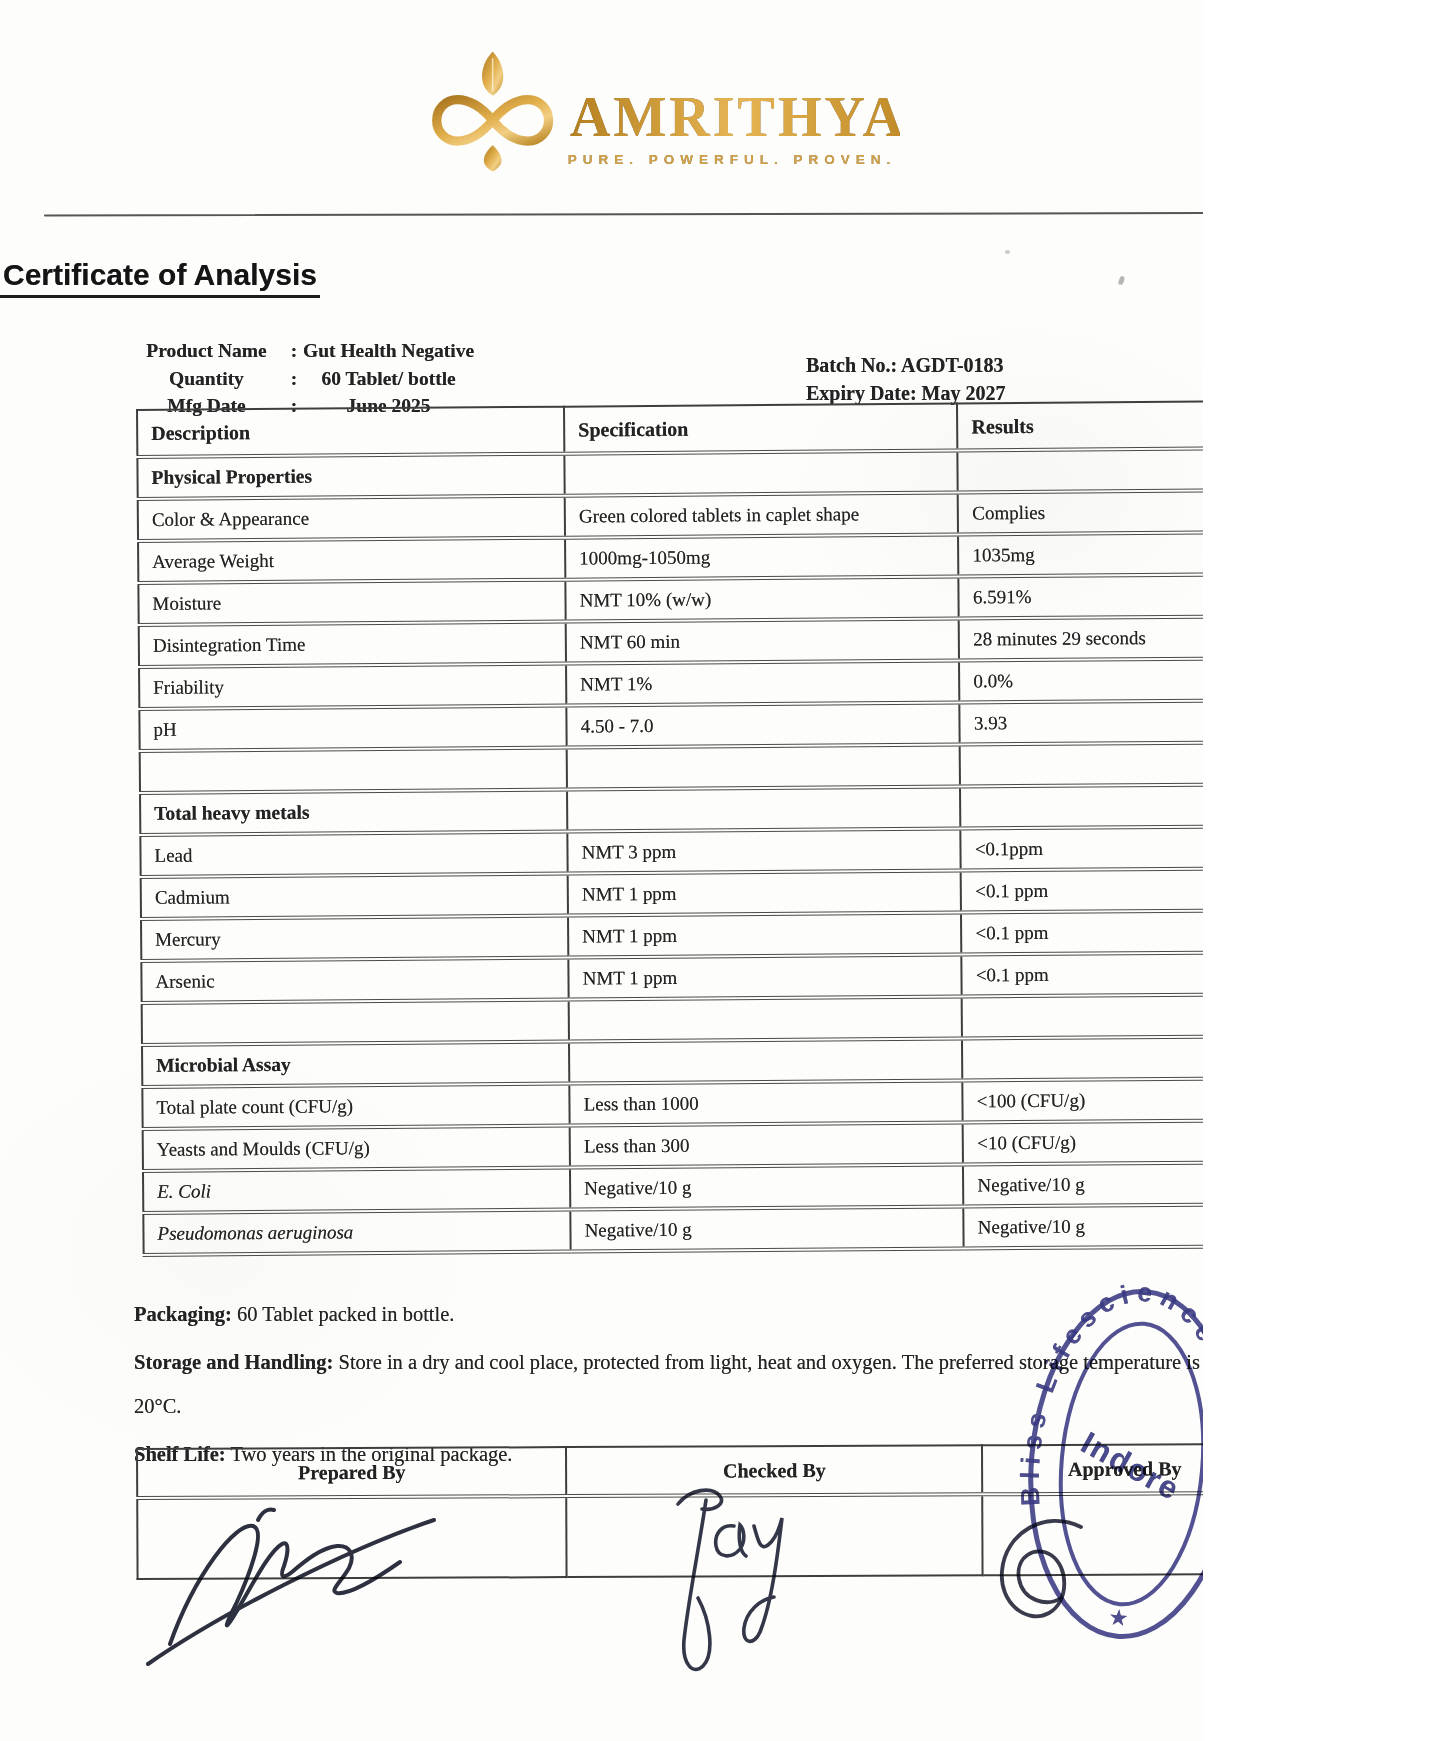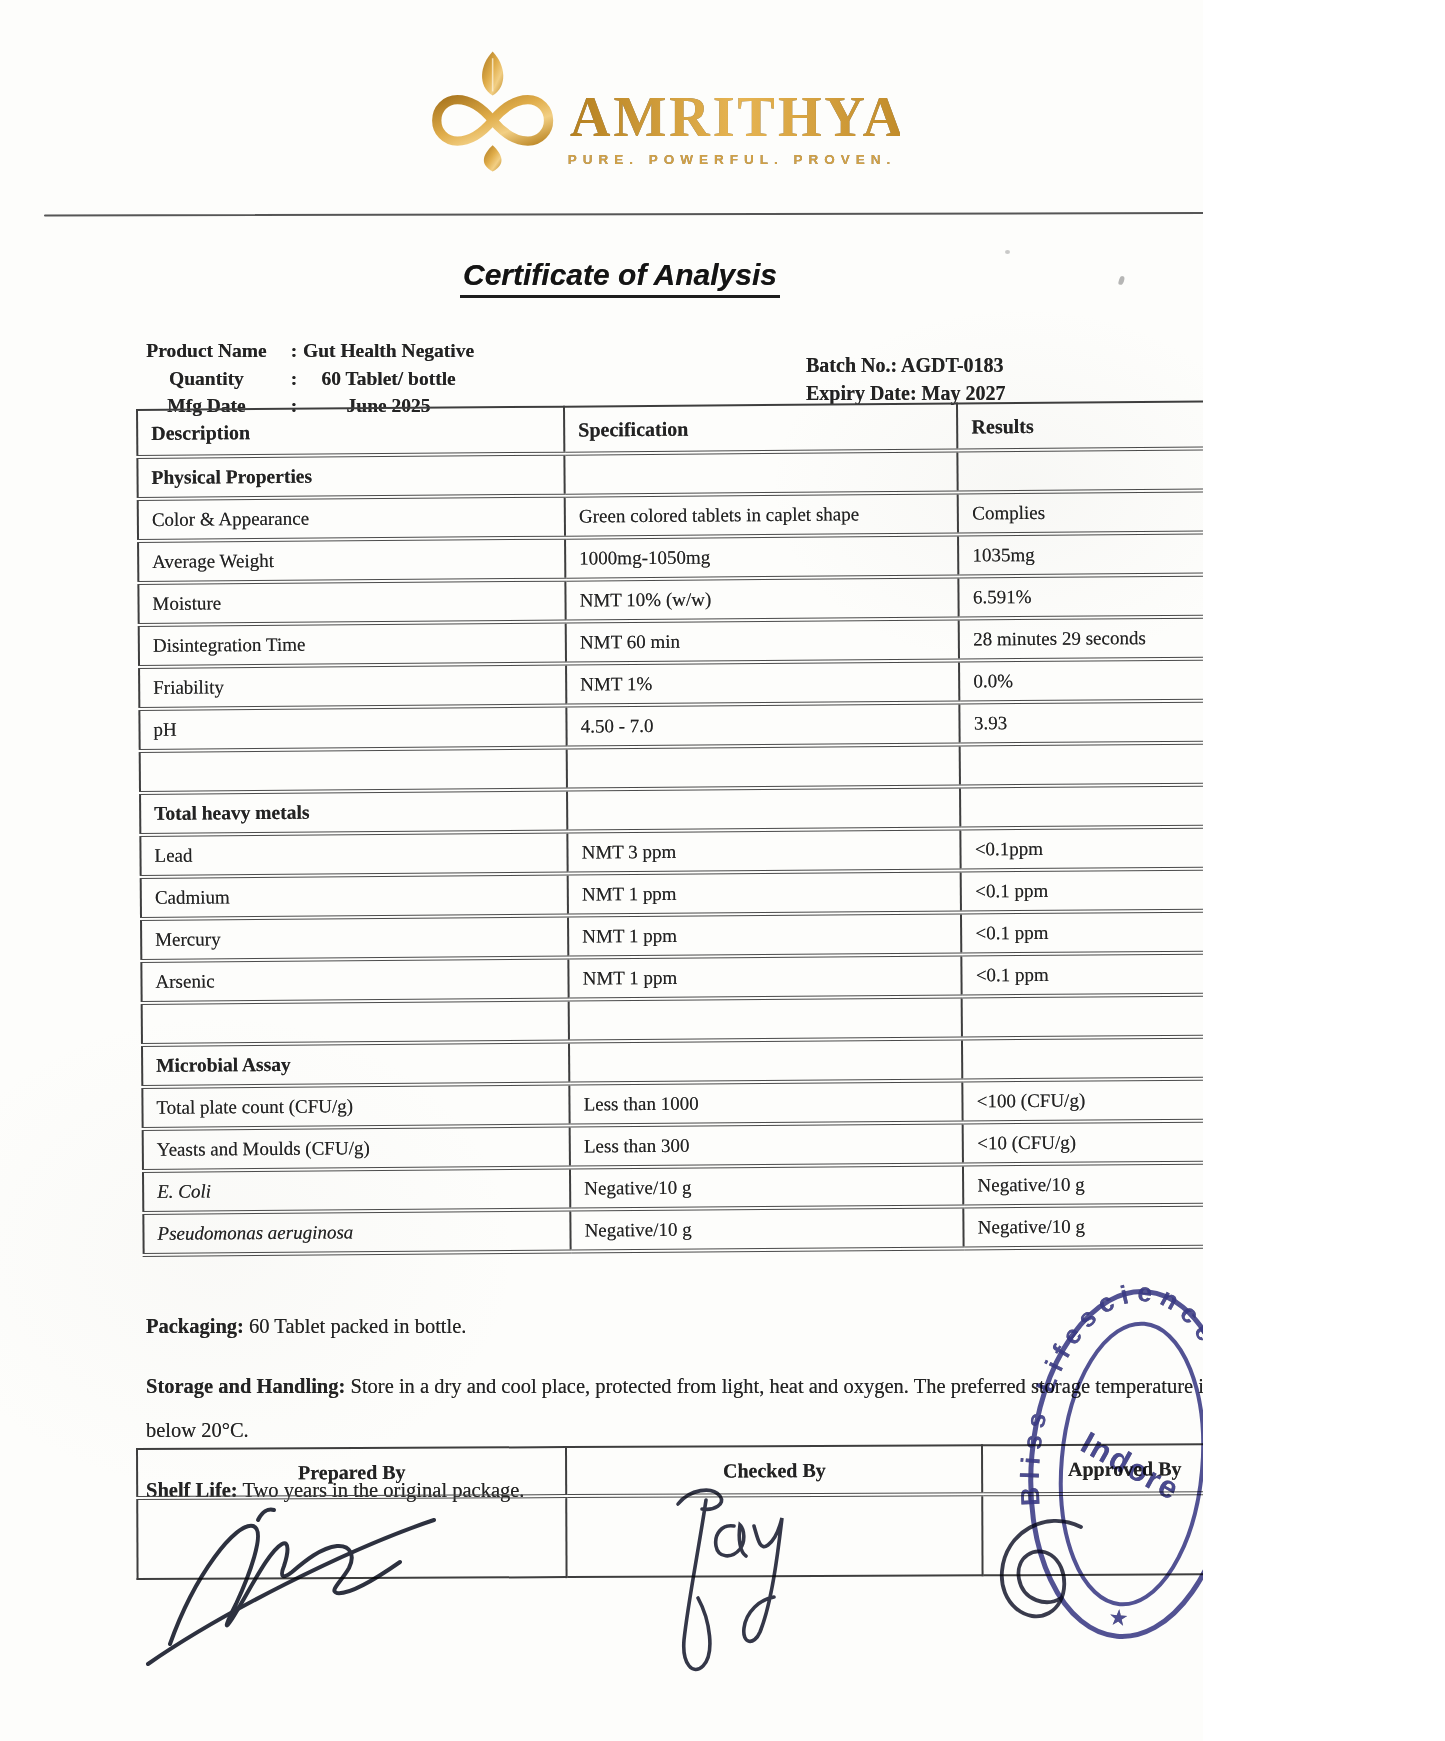--- a/index.html
+++ b/index.html
@@ -17,41 +17,41 @@
   
   .logo{position:absolute;top:48px;left:420px;width:480px;height:130px;}
   .logo text.wm{font-family:"Liberation Serif","DejaVu Serif",serif;font-weight:bold;
     font-size:56px;letter-spacing:3px;}
   .logo text.tg{font-family:"Liberation Sans","DejaVu Sans",sans-serif;
     font-size:13.5px;letter-spacing:6px;font-weight:bold;}
   
   .rule{position:absolute;top:213px;left:44px;width:1356px;height:2.4px;
     background:#565656;transform:rotate(-.12deg);border-radius:2px;}
   
-  .title-wrap{position:absolute;top:258px;left:0;width:1240px;text-align:center;font-style:italic;}
+  .title-wrap{position:absolute;top:258px;left:0;width:1240px;text-align:left;}
   .title{display:inline-block;font-family:"Liberation Sans","DejaVu Sans",sans-serif;
     font-weight:bold;font-size:30px;color:#141414;border-bottom:3px solid #1d1d1d;
     padding:0 3px 3px 3px;}
   
   .pinfo{position:absolute;top:337px;left:128px;font-weight:bold;font-size:19.5px;}
   .pi-row{display:grid;grid-template-columns:157px 18px auto;line-height:27.5px;text-align:center;}
   .batch{position:absolute;top:352px;left:806px;font-weight:bold;font-size:20px;line-height:27.5px;}
   
   .coa{position:absolute;top:409px;left:136px;width:1132px;transform:rotate(-.45deg);
     transform-origin:left top;}
   table{width:100%;border-collapse:collapse;}
   .coa th,.coa td{border:2px solid #3e3e3e;border-bottom:4px double #4a4a4a;
     vertical-align:middle;text-align:left;}
   .coa th{height:44px;font-size:20px;padding:0 6px 0 13px;font-weight:bold;}
   .coa td{height:38px;font-size:19px;padding:0 6px 0 13px;font-weight:normal;}
   .coa tr.k-section td:first-child{font-weight:bold;font-size:19.5px;}
   .coa tr.it td:first-child{font-style:italic;}
   
   .notes{position:absolute;top:1288px;left:130px;width:1148px;font-size:20.5px;line-height:44px;}
-  .notes p{margin:16px;}
+  .notes p{margin:4px;}
   .notes .nl{font-weight:bold;}
   
   .sigtbl{position:absolute;top:1448px;left:136px;width:1132px;transform:rotate(-.25deg);
     transform-origin:left top;}
   .sigtbl th{border:2px solid #3e3e3e;border-bottom:4px double #4a4a4a;height:44px;
     font-size:20px;font-weight:bold;text-align:center;}
   .sigtbl td{border:2px solid #3e3e3e;height:76px;}
   
   .ink{position:absolute;mix-blend-mode:multiply;z-index:3;}
   .stamp{position:absolute;top:1268px;left:1006px;width:252px;height:392px;

